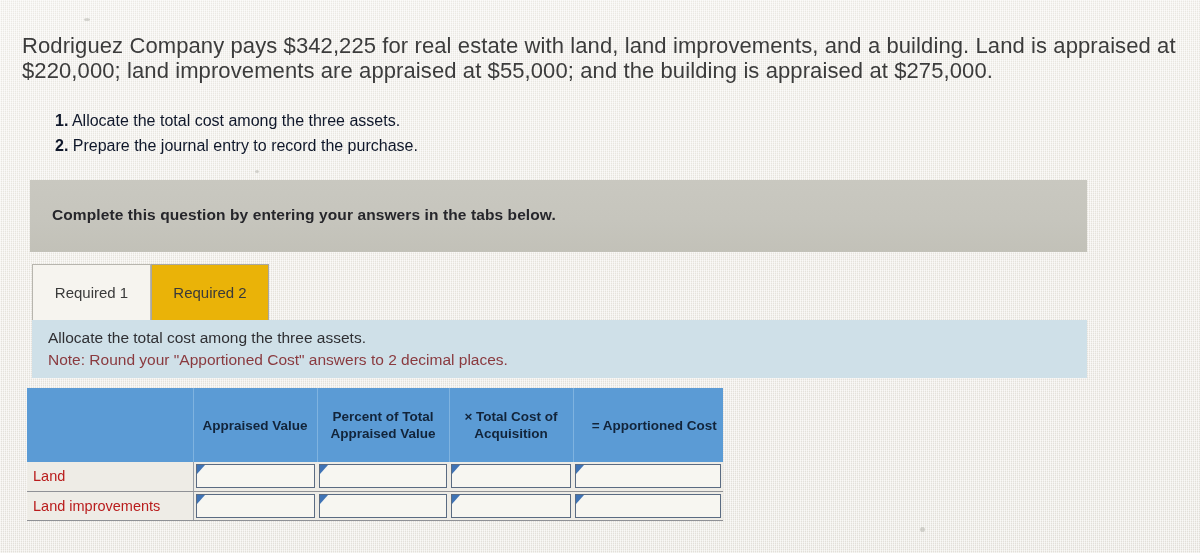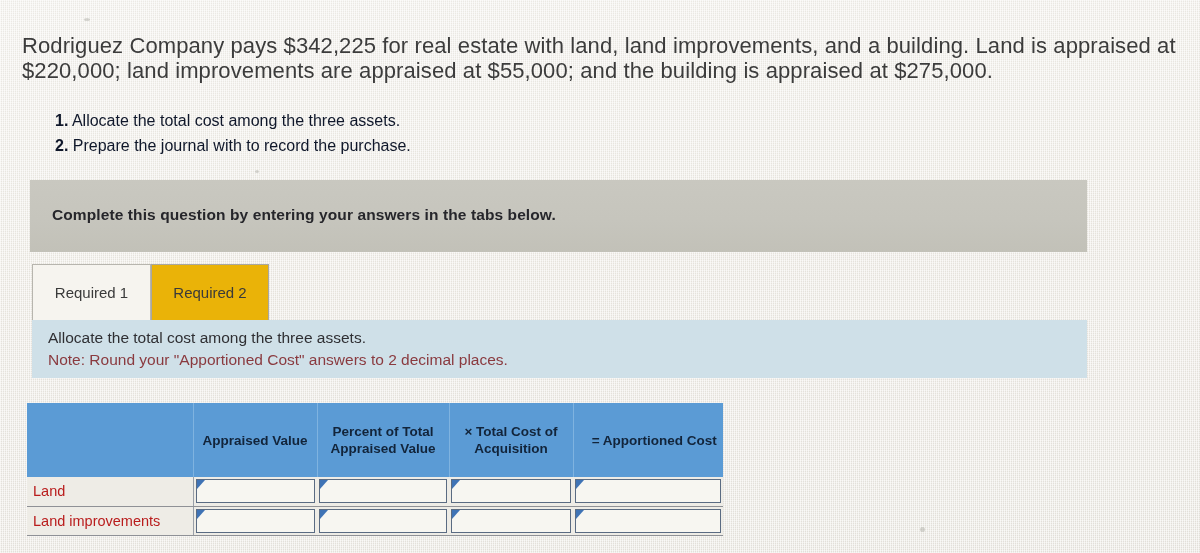--- a/index.html
+++ b/index.html
@@ -130,21 +130,21 @@
     left: 16px;
     top: 31px;
     font-size: 15.5px;
     color: #8a3a3f;
   }
 
   
   .tbl {
     position: absolute;
     left: 27px;
-    top: 403px;
+    top: 388px;
     width: 696px;
     border-collapse: collapse;
     table-layout: fixed;
   }
   .tbl th, .tbl td {
     padding: 0;
     margin: 0;
   }
   .tbl thead th {
     background: #5b9bd5;
@@ -220,21 +220,21 @@
 
   <div class="stmt">Rodriguez Company pays $342,225 for real estate with land, land improvements, and a building. Land is appraised at $220,000; land improvements are appraised at $55,000; and the building is appraised at $275,000.</div>
 
   <div class="reqlist">
     <div class="li">
       <span class="num">1.</span>
       <span>Allocate the total cost among the three assets.</span>
     </div>
     <div class="li">
       <span class="num">2.</span>
-      <span>Prepare the journal with to record the purchase.</span>
+      <span>Prepare the journal entry to record the purchase.</span>
     </div>
   </div>
 
   <div class="banner">
     <div class="banner-text">Complete this question by entering your answers in the tabs below.</div>
   </div>
 
   <div class="tabstrip">
     <div class="tab active">
       <span>Required 1</span>

